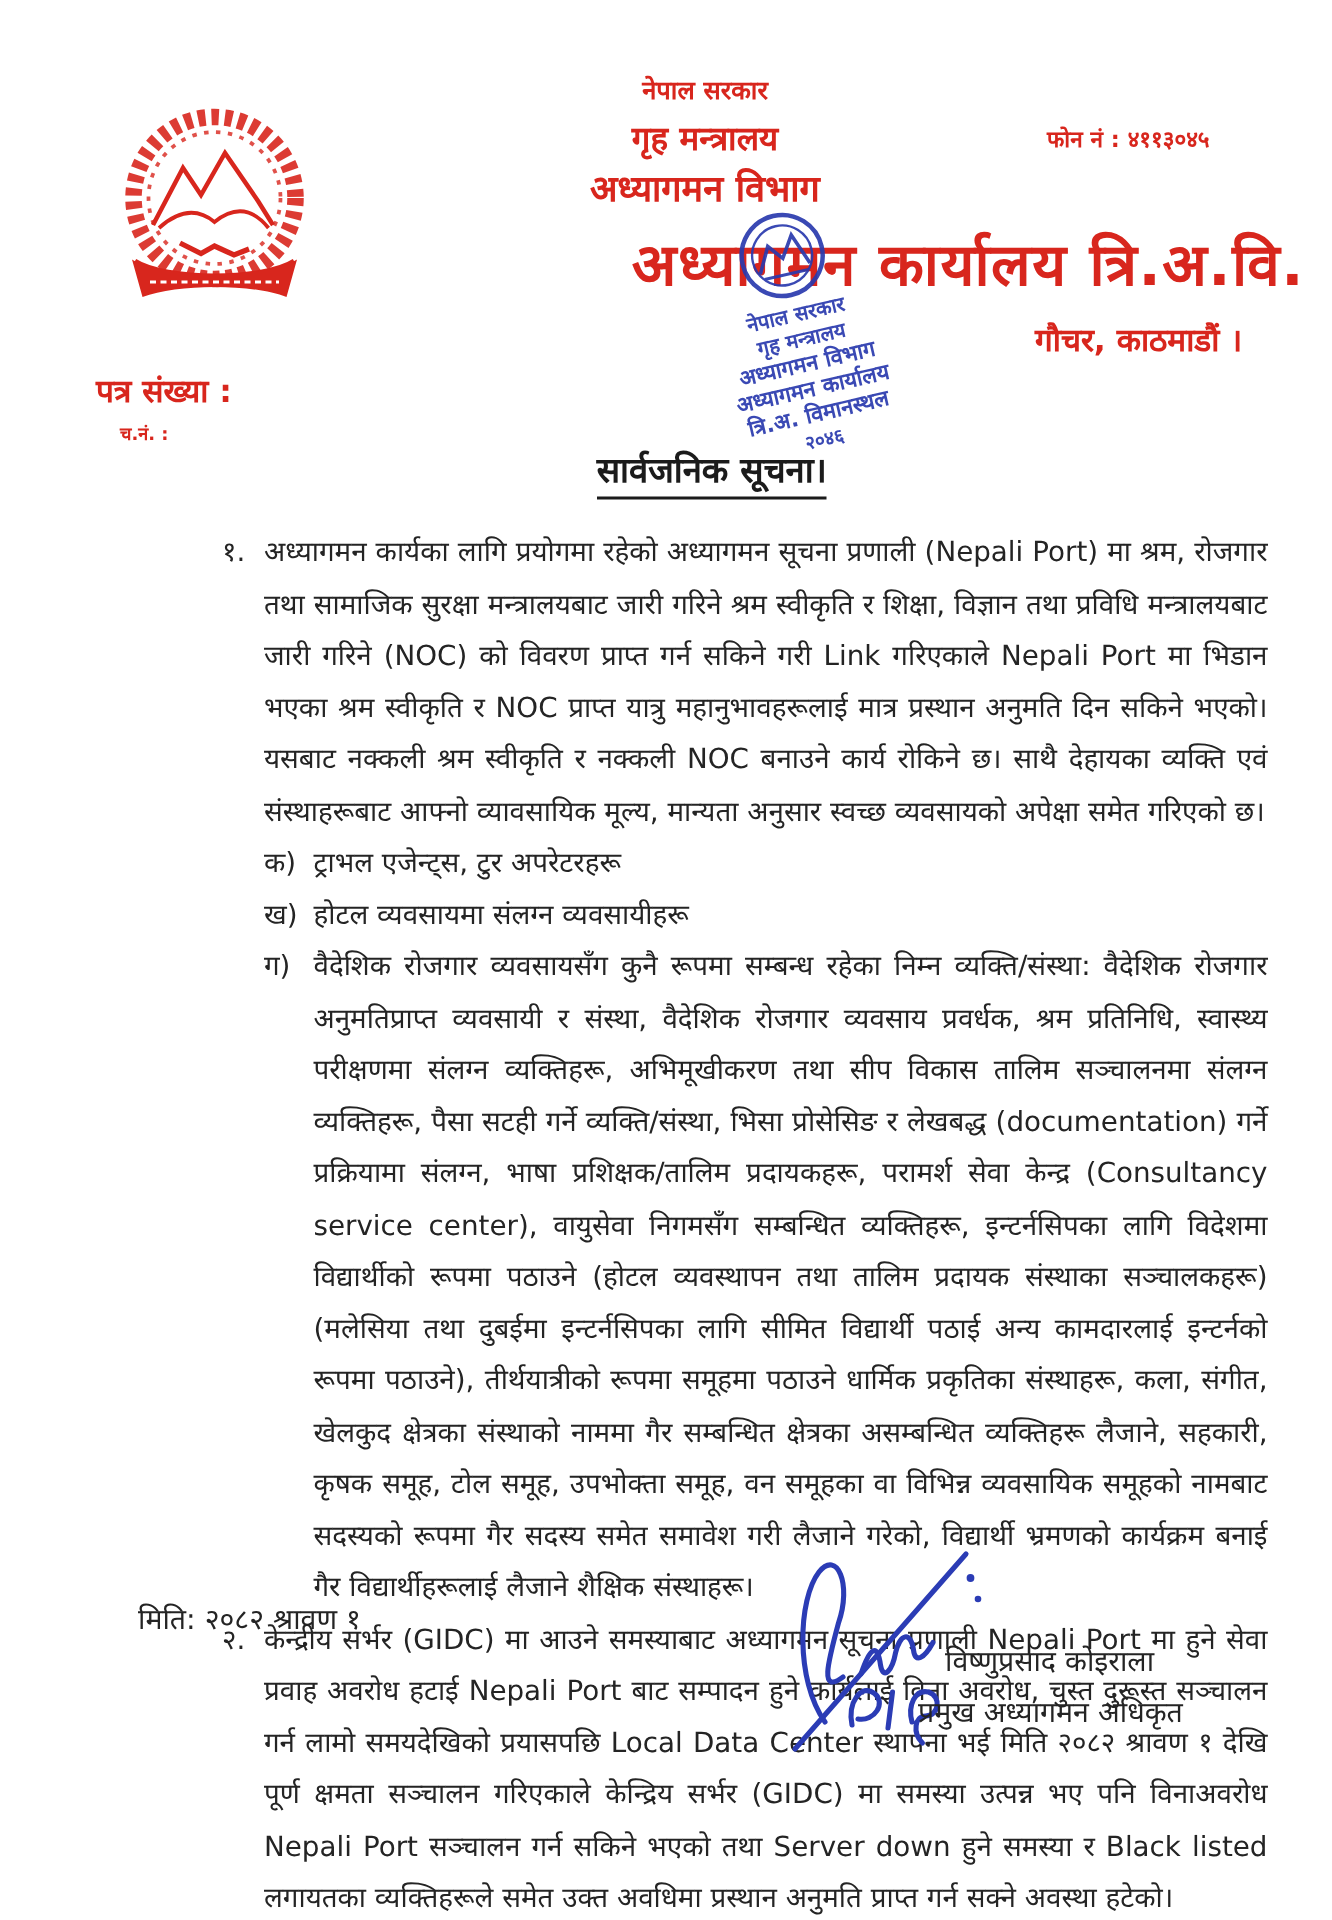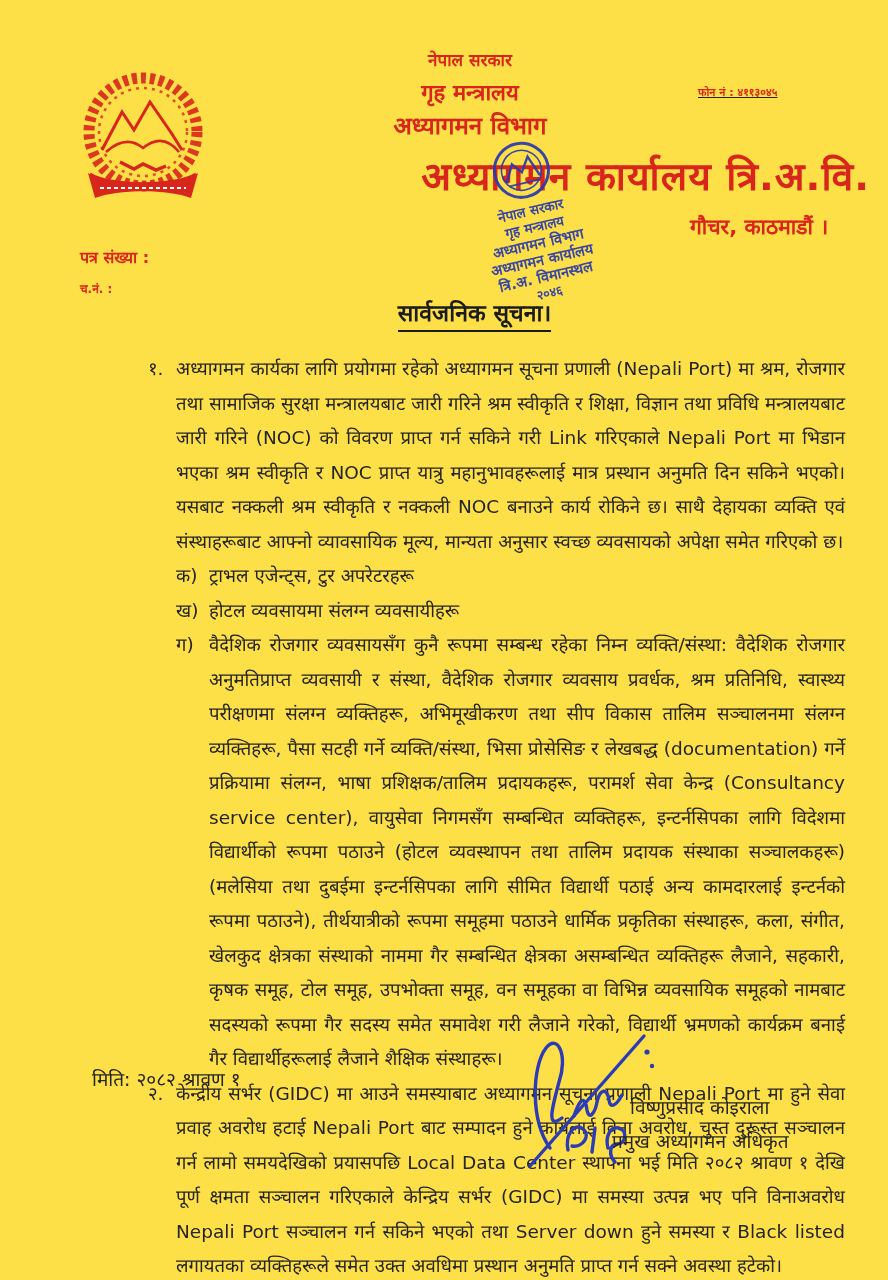--- a/index.html
+++ b/index.html
@@ -1,32 +1,32 @@
 <!DOCTYPE html>
 <html><head>
 <meta charset="utf-8">
 <style>
   html,body{margin:0;padding:0;background:#e8e8e4;}
   .page{
     position:relative;width:888px;height:1280px;margin:0 auto;
-    background:#fde047;overflow:hidden;
+    background:#ffffff;overflow:hidden;
     font-family:"DejaVu Sans","Liberation Sans",sans-serif;
     color:#242424;
   }
   .red{color:#d8261d;}
   .abs{position:absolute;}
 
   
   .gov-line{top:48px;left:240px;width:460px;text-align:center;font-weight:bold;font-size:17px;}
   .ministry-line{top:76px;left:240px;width:460px;text-align:center;font-weight:bold;font-size:22px;}
   .dept-line{top:108px;left:240px;width:460px;text-align:center;font-weight:bold;font-size:24px;}
   .office-title{top:148px;left:130px;width:740px;text-align:right;font-weight:bold;font-size:39px;letter-spacing:1px;white-space:nowrap;}
-  .contact{top:76px;left:698px;width:175px;font-weight:bold;font-size:11px;line-height:34px;white-space:nowrap;text-decoration:underline;}
+  .contact{top:76px;left:698px;width:175px;font-weight:bold;font-size:15px;line-height:34px;white-space:nowrap;}
   .address{top:212px;left:690px;font-weight:bold;font-size:21px;white-space:nowrap;}
-  .letter-no{top:246px;left:80px;font-weight:bold;font-size:16px;}
+  .letter-no{top:246px;left:64px;font-weight:bold;font-size:21px;}
   .ref-no{top:280px;left:80px;font-weight:bold;font-size:12px;}
 
   
   .stamp{
     top:138px;left:408px;width:250px;text-align:center;
     transform:rotate(-13deg);color:#2a3aae;opacity:.92;
   }
   .stamp .s-line{font-weight:bold;font-size:13.5px;line-height:17px;white-space:nowrap;}
   .stamp .s-line.big{font-size:14.5px;}
   .stamp .s-year{font-weight:bold;font-size:12.5px;line-height:16px;}

